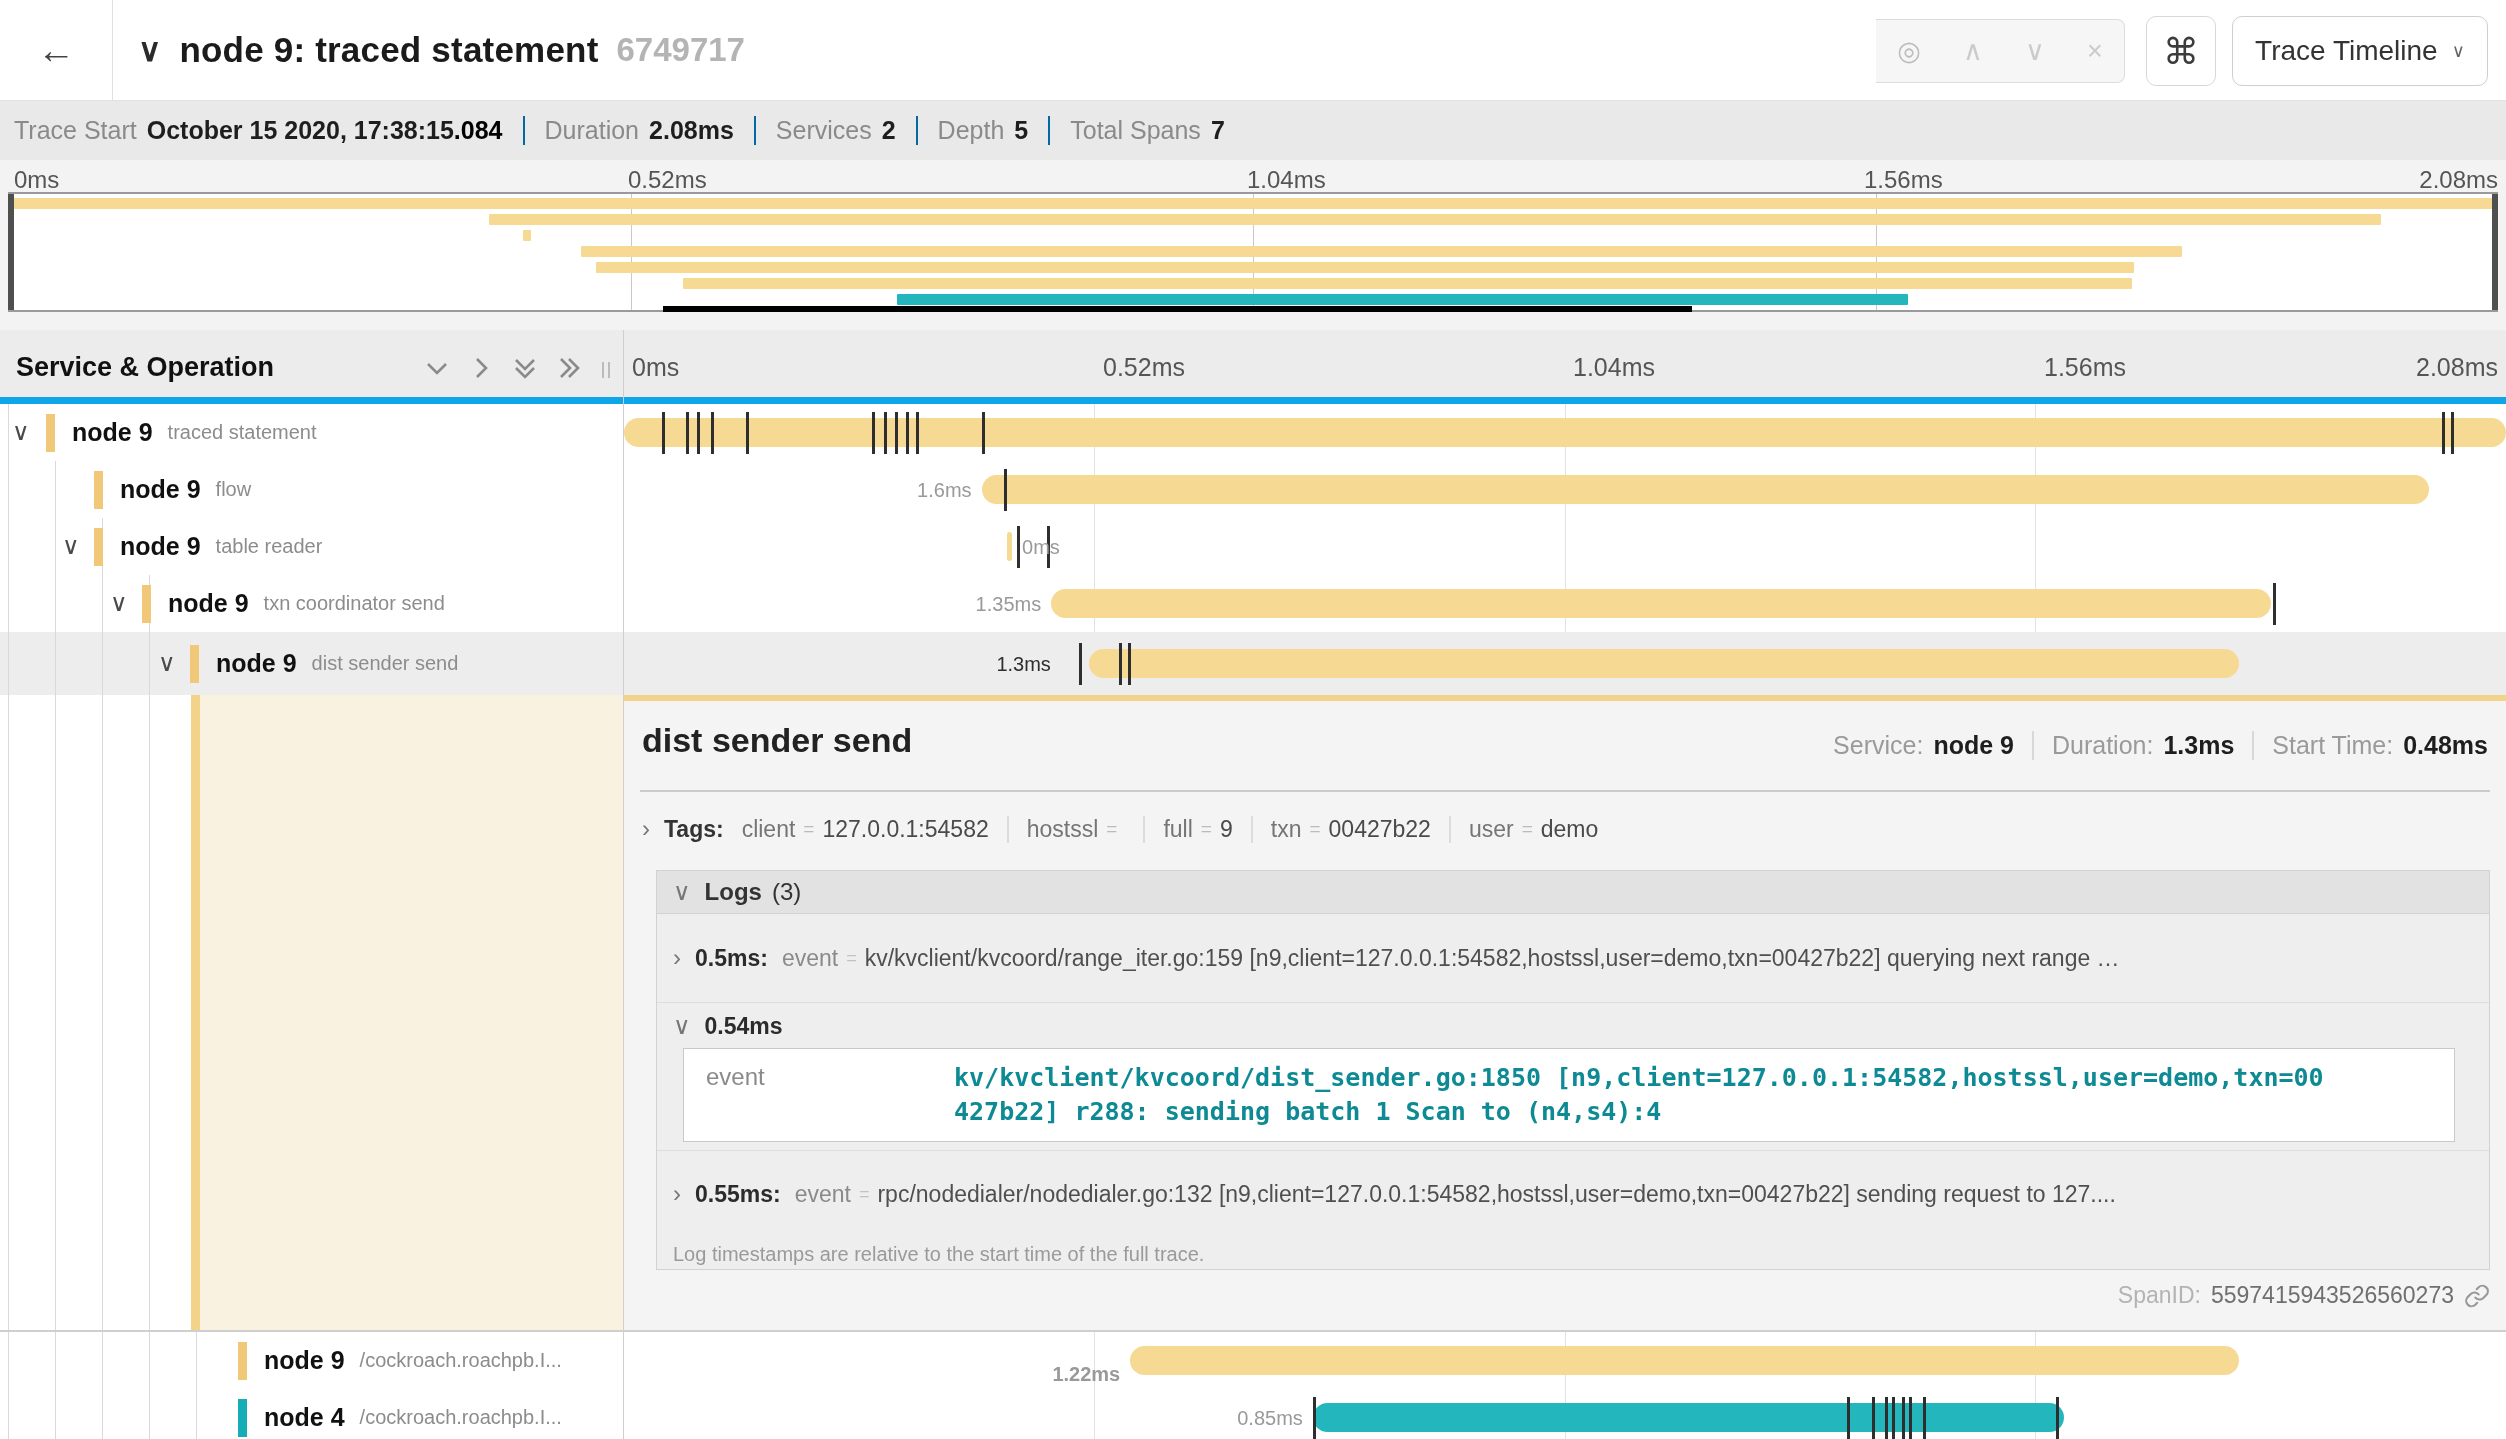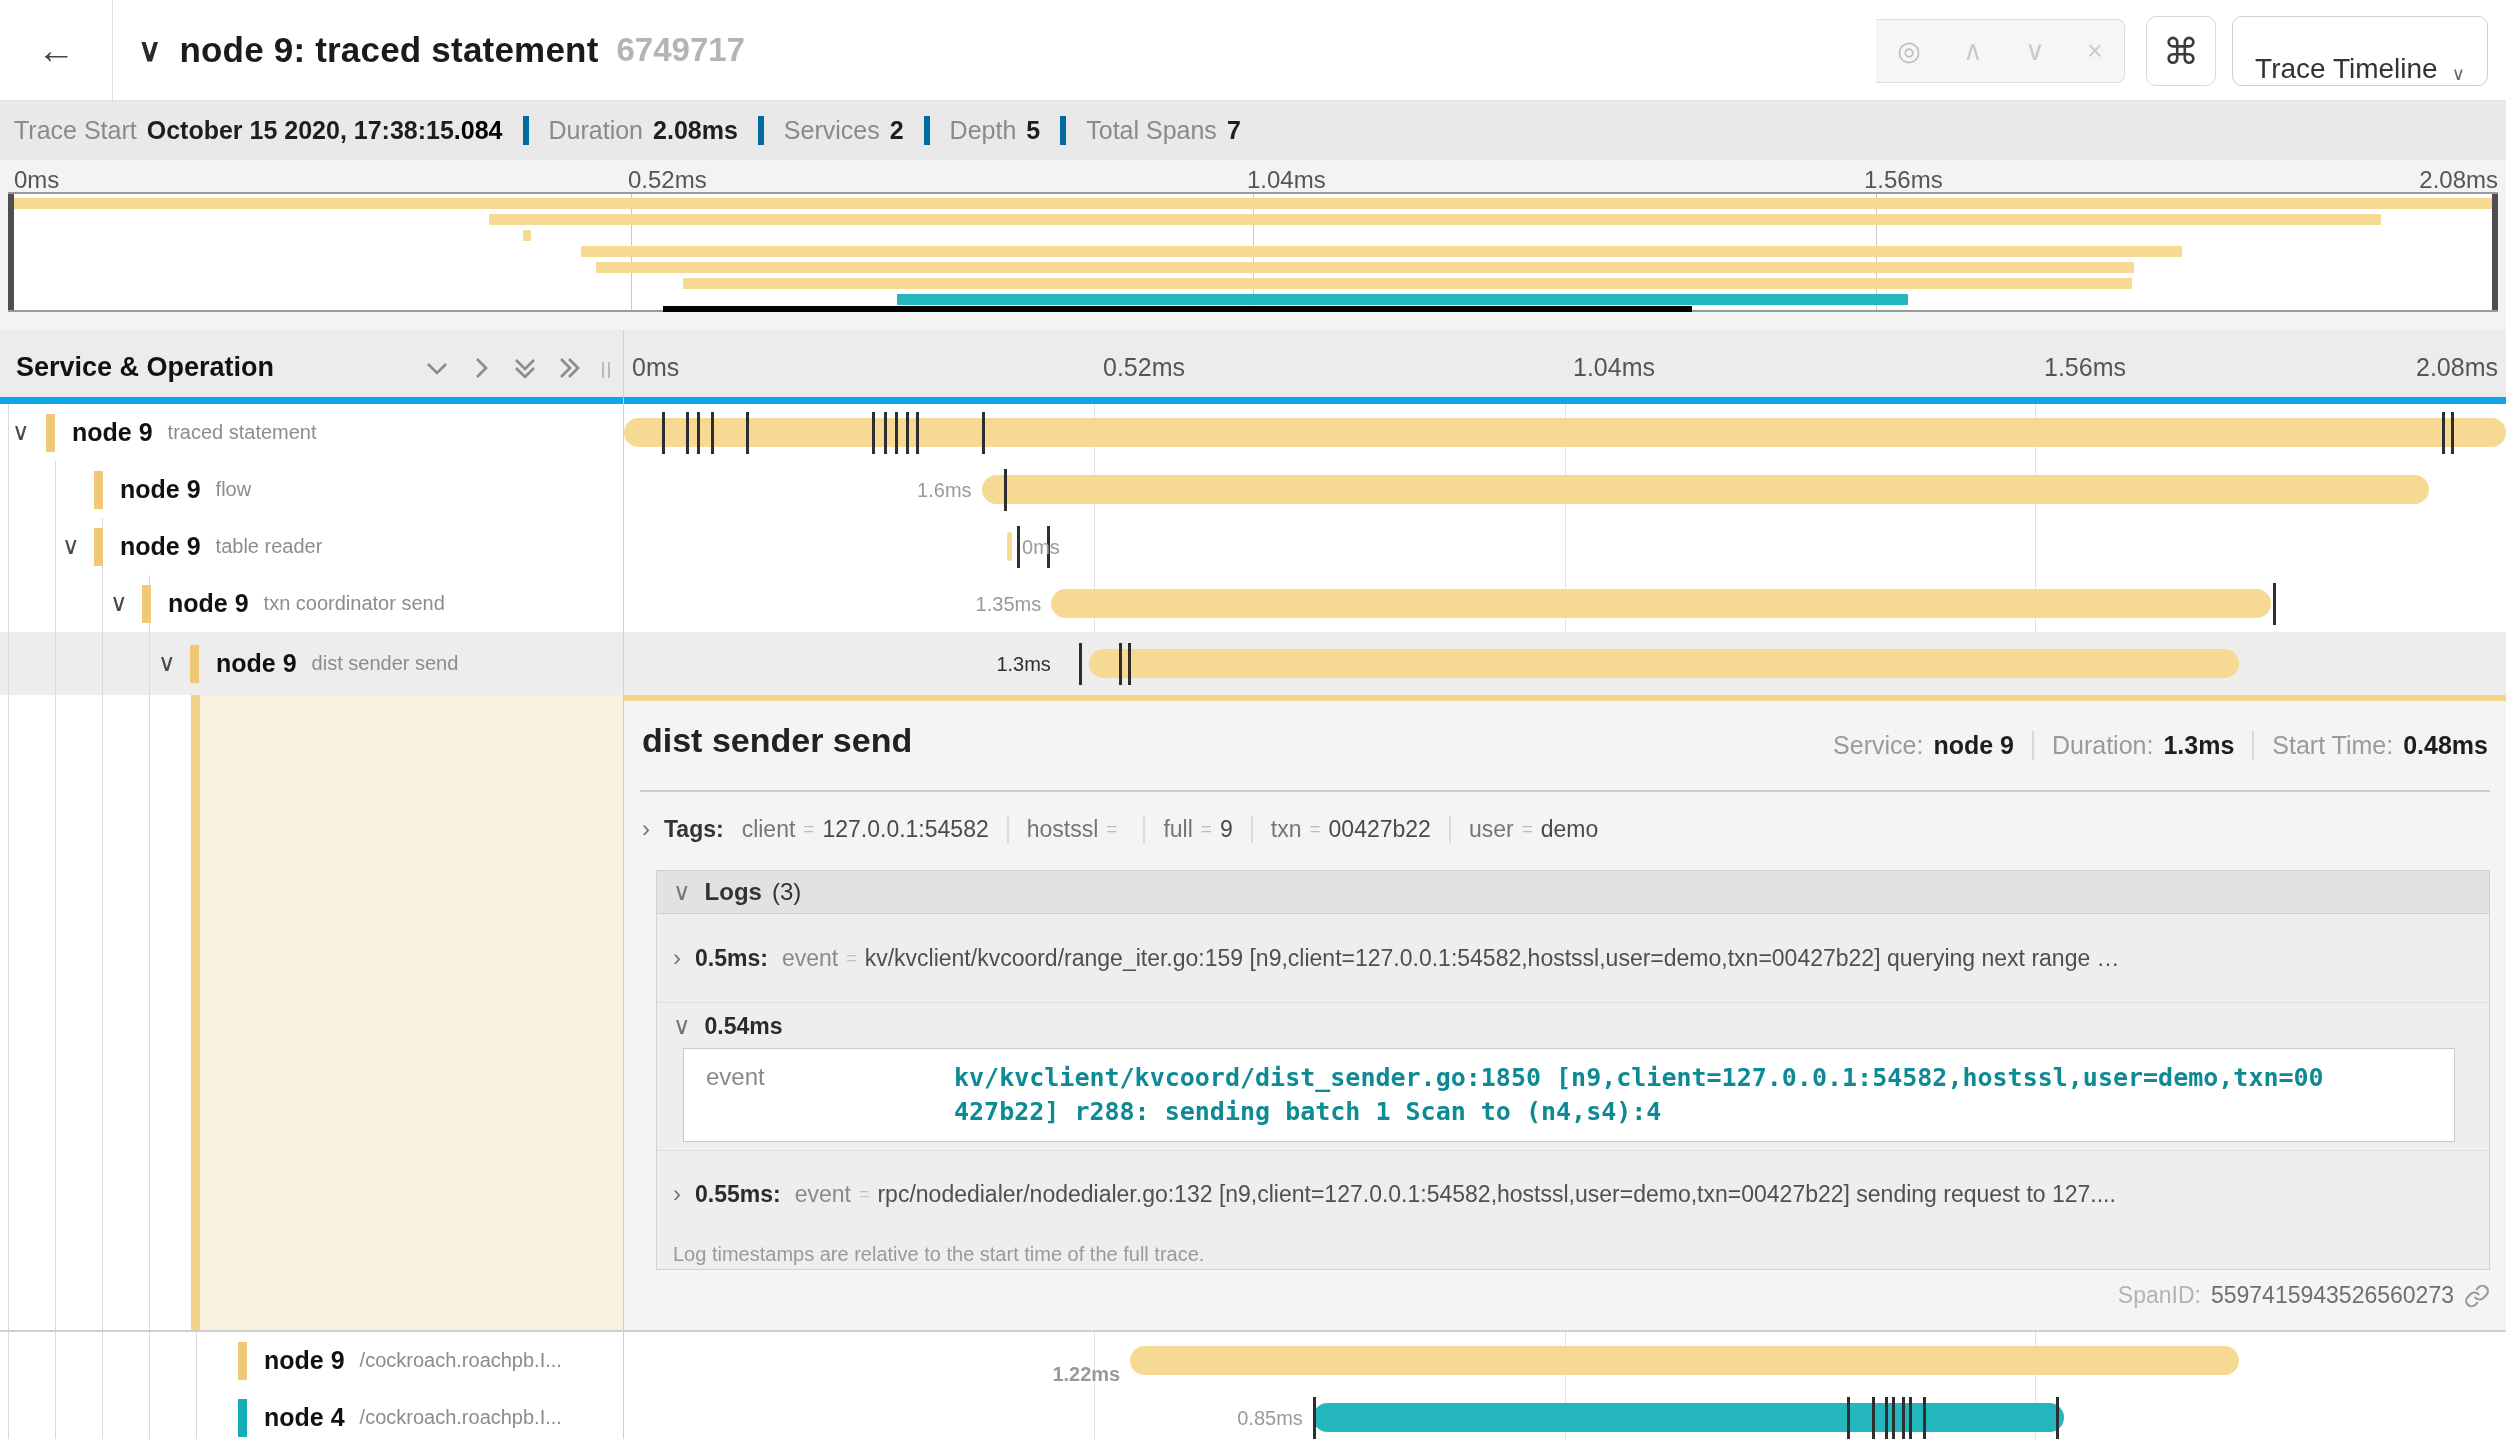--- a/index.html
+++ b/index.html
@@ -19,28 +19,28 @@
               font-family:"Liberation Sans",sans-serif;background:#fff;}
   #find-input::placeholder{color:#c8c8c8;}
   #find-tools{position:absolute;left:1876px;top:19px;width:248px;height:62px;background:#f6f6f6;
               border:1px solid #dcdcdc;border-left:none;border-radius:0 8px 8px 0;
               display:flex;align-items:center;justify-content:space-around;}
   .find-ico{font-size:27px;color:#cbcbcb;line-height:1;}
   #cmd-btn{position:absolute;left:2146px;top:16px;width:68px;height:68px;border:1px solid #d8d8d8;border-radius:10px;
            display:flex;align-items:center;justify-content:center;font-size:36px;color:#3c3c3c;background:#fff;cursor:pointer;
            font-family:"DejaVu Sans",sans-serif;}
   #tt-btn{position:absolute;left:2232px;top:16px;width:254px;height:68px;border:1px solid #cfcfcf;border-radius:10px;
-          display:flex;align-items:flex-end;justify-content:center;gap:14px;font-size:28px;color:#333;background:#fff;cursor:pointer;}
+          display:flex;align-items:center;justify-content:center;gap:14px;font-size:28px;color:#333;background:#fff;cursor:pointer;}
   #tt-chev{font-size:18px;color:#666;}
 
   
   #infobar{position:absolute;left:0;top:101px;width:2506px;height:59px;background:#e9e9e9;
            display:flex;align-items:center;padding-left:14px;box-sizing:border-box;font-size:25px;}
   .info-item{display:flex;align-items:center;}
-  .info-item + .info-item{border-left:6px solid #0369a1;margin-left:20px;padding-left:20px;}
+  .info-item + .info-item{border-left:2px solid #0369a1;margin-left:20px;padding-left:20px;}
   .info-label{color:#8a8a8a;margin-right:10px;}
   .info-value{color:#1e1e1e;font-weight:bold;}
   .info-suffix{color:#000000;font-weight:bold;}
 
   
   #minimap{position:absolute;left:0;top:160px;width:2506px;height:170px;background:#f3f3f3;}
   .mm-label{position:absolute;top:6px;font-size:24px;color:#555;}
   #mm-box{position:absolute;left:8px;top:32px;width:2490px;height:116px;background:#fff;
           border-top:2px solid #9a9a9a;border-bottom:2px solid #9a9a9a;}
   .mm-handle{position:absolute;top:0;width:6px;height:100%;background:#4f4f4f;}

